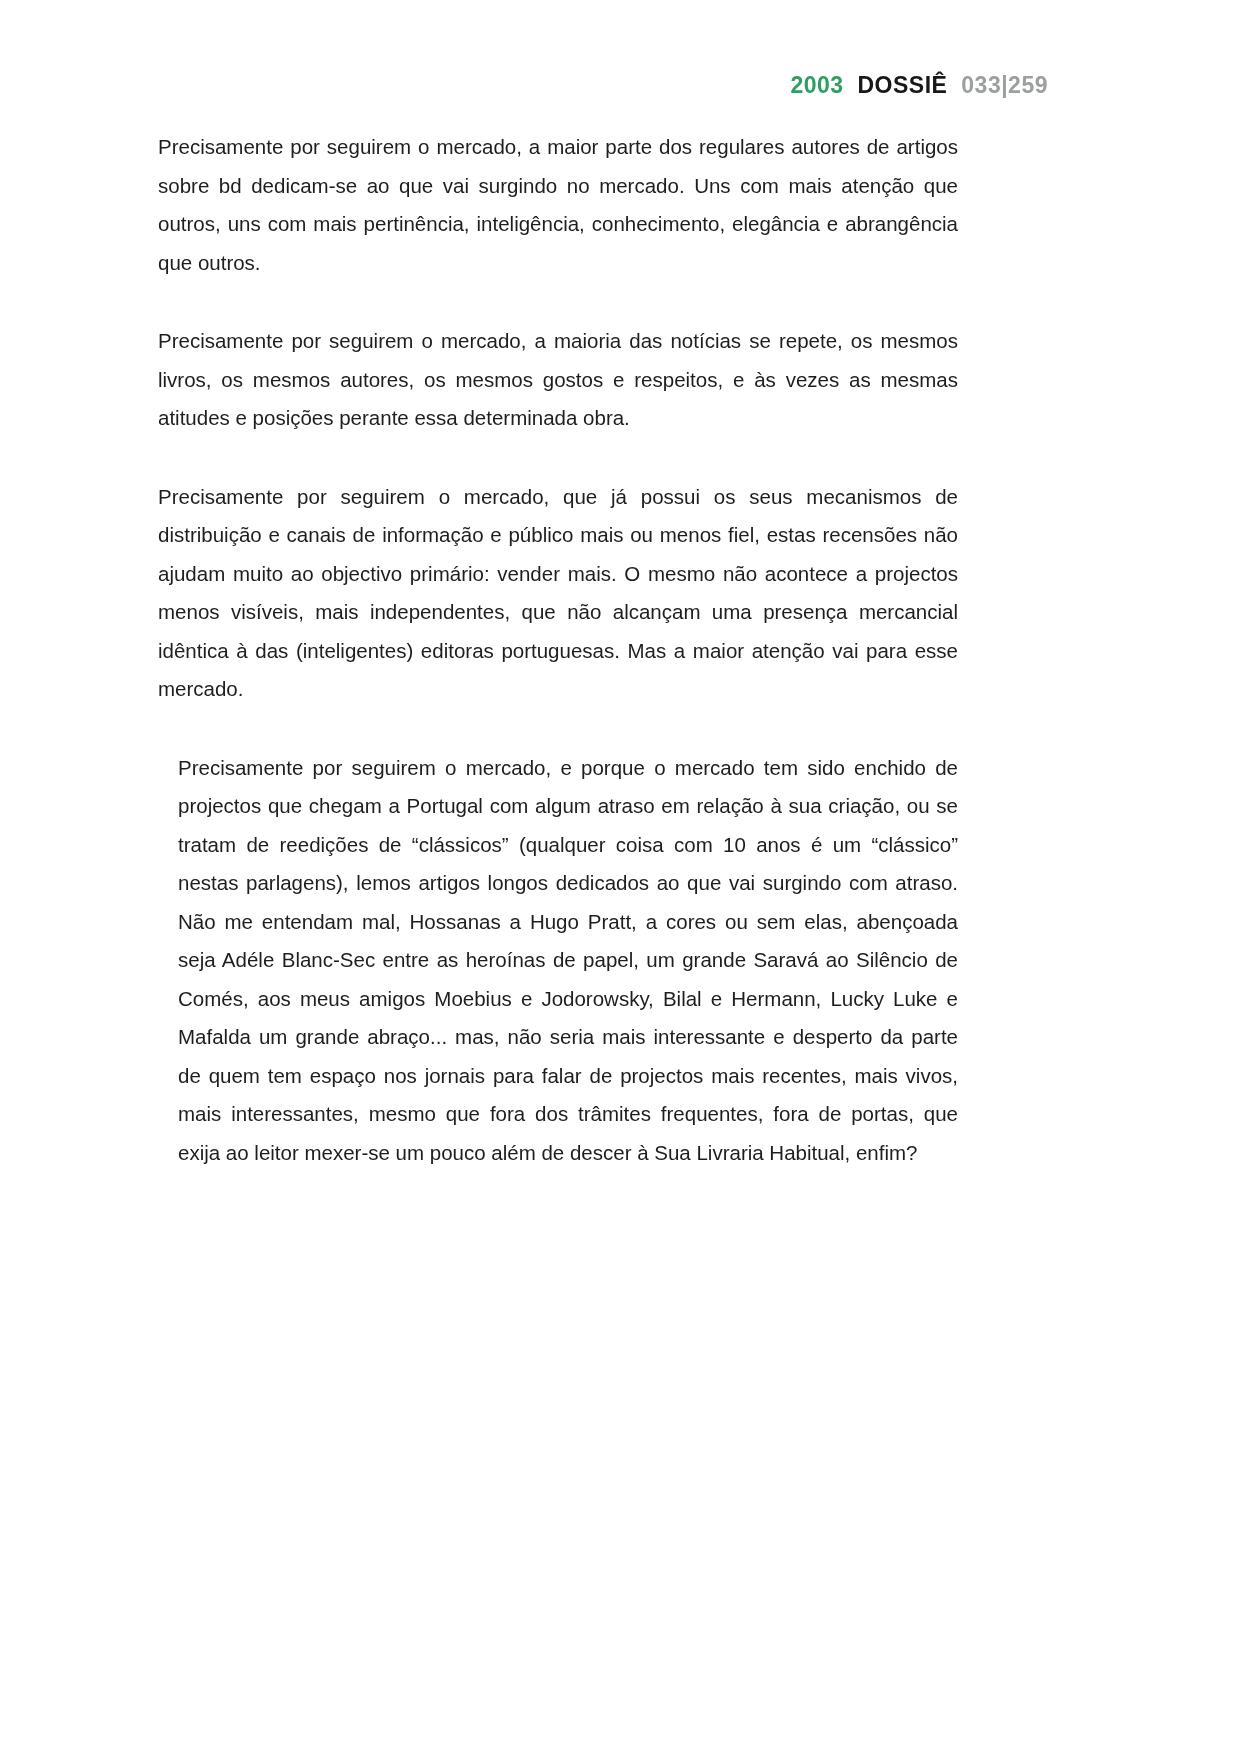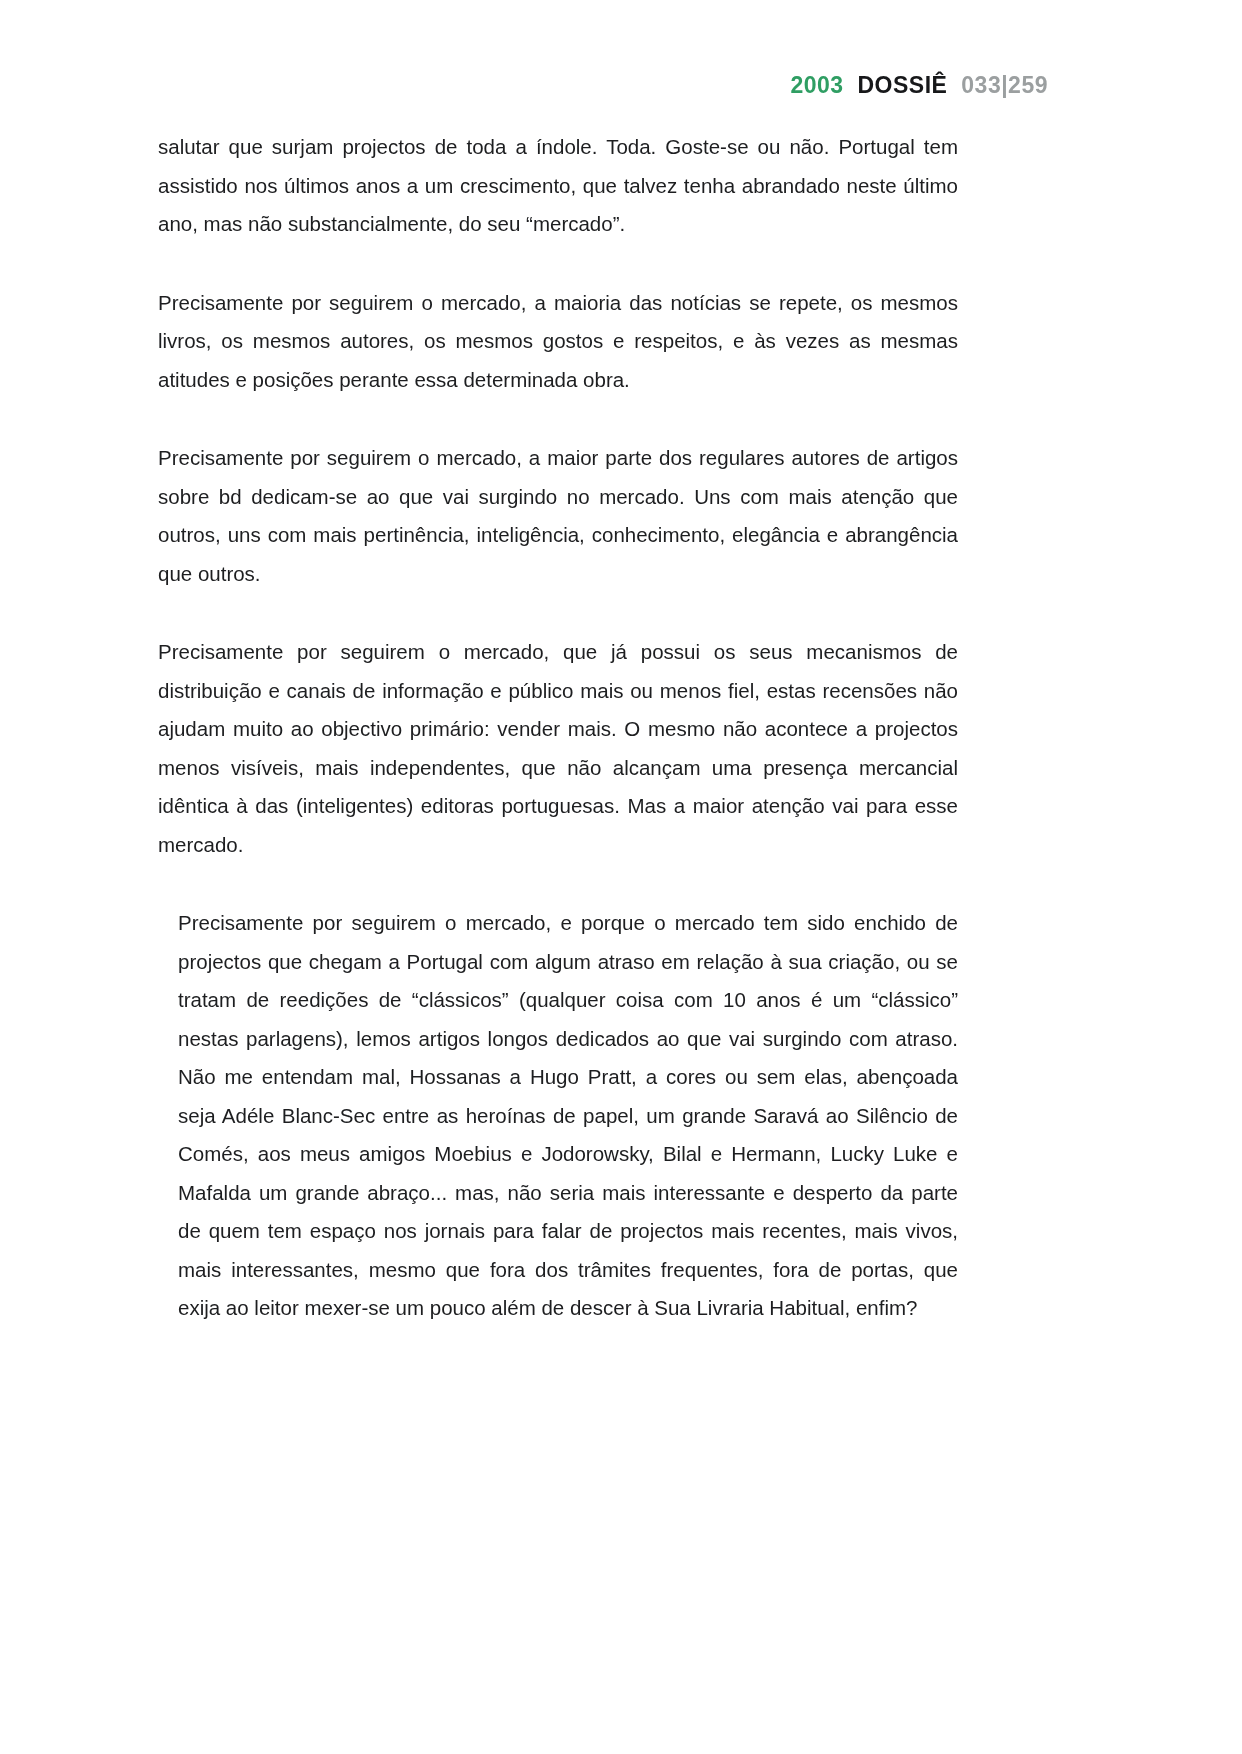--- a/index.html
+++ b/index.html
@@ -48,20 +48,19 @@
 
 <div class="page">
 
   <div class="header">
     <span class="year">2003</span>
     <span class="title">DOSSIÊ</span>
     <span class="pageref">033|259</span>
   </div>
 
   <div class="content">
-    <p>salutar que surjam projectos de toda a índole. Toda. Goste-se ou não. Portugal tem assistido nos últimos anos a um crescimento, que talvez tenha abrandado neste último ano, mas não substancialmente, do seu “mercado”.</p>
+    <p>Precisamente por seguirem o mercado, a maior parte dos regulares autores de artigos sobre bd dedicam-se ao que vai surgindo no mercado. Uns com mais atenção que outros, uns com mais pertinência, inteligência, conhecimento, elegância e abrangência que outros.</p>
     <p>Precisamente por seguirem o mercado, a maioria das notícias se repete, os mesmos livros, os mesmos autores, os mesmos gostos e respeitos, e às vezes as mesmas atitudes e posições perante essa determinada obra.</p>
-    <p>Precisamente por seguirem o mercado, a maior parte dos regulares autores de artigos sobre bd dedicam-se ao que vai surgindo no mercado. Uns com mais atenção que outros, uns com mais pertinência, inteligência, conhecimento, elegância e abrangência que outros.</p>
     <p>Precisamente por seguirem o mercado, que já possui os seus mecanismos de distribuição e canais de informação e público mais ou menos fiel, estas recensões não ajudam muito ao objectivo primário: vender mais. O mesmo não acontece a projectos menos visíveis, mais independentes, que não alcançam uma presença mercancial idêntica à das (inteligentes) editoras portuguesas. Mas a maior atenção vai para esse mercado.</p>
     <p>Precisamente por seguirem o mercado, e porque o mercado tem sido enchido de projectos que chegam a Portugal com algum atraso em relação à sua criação, ou se tratam de reedições de “clássicos” (qualquer coisa com 10 anos é um “clássico” nestas parlagens), lemos artigos longos dedicados ao que vai surgindo com atraso. Não me entendam mal, Hossanas a Hugo Pratt, a cores ou sem elas, abençoada seja Adéle Blanc-Sec entre as heroínas de papel, um grande Saravá ao Silêncio de Comés, aos meus amigos Moebius e Jodorowsky, Bilal e Hermann, Lucky Luke e Mafalda um grande abraço... mas, não seria mais interessante e desperto da parte de quem tem espaço nos jornais para falar de projectos mais recentes, mais vivos, mais interessantes, mesmo que fora dos trâmites frequentes, fora de portas, que exija ao leitor mexer-se um pouco além de descer à Sua Livraria Habitual, enfim?</p>
   </div>
 
 </div>
 
 </body></html>

